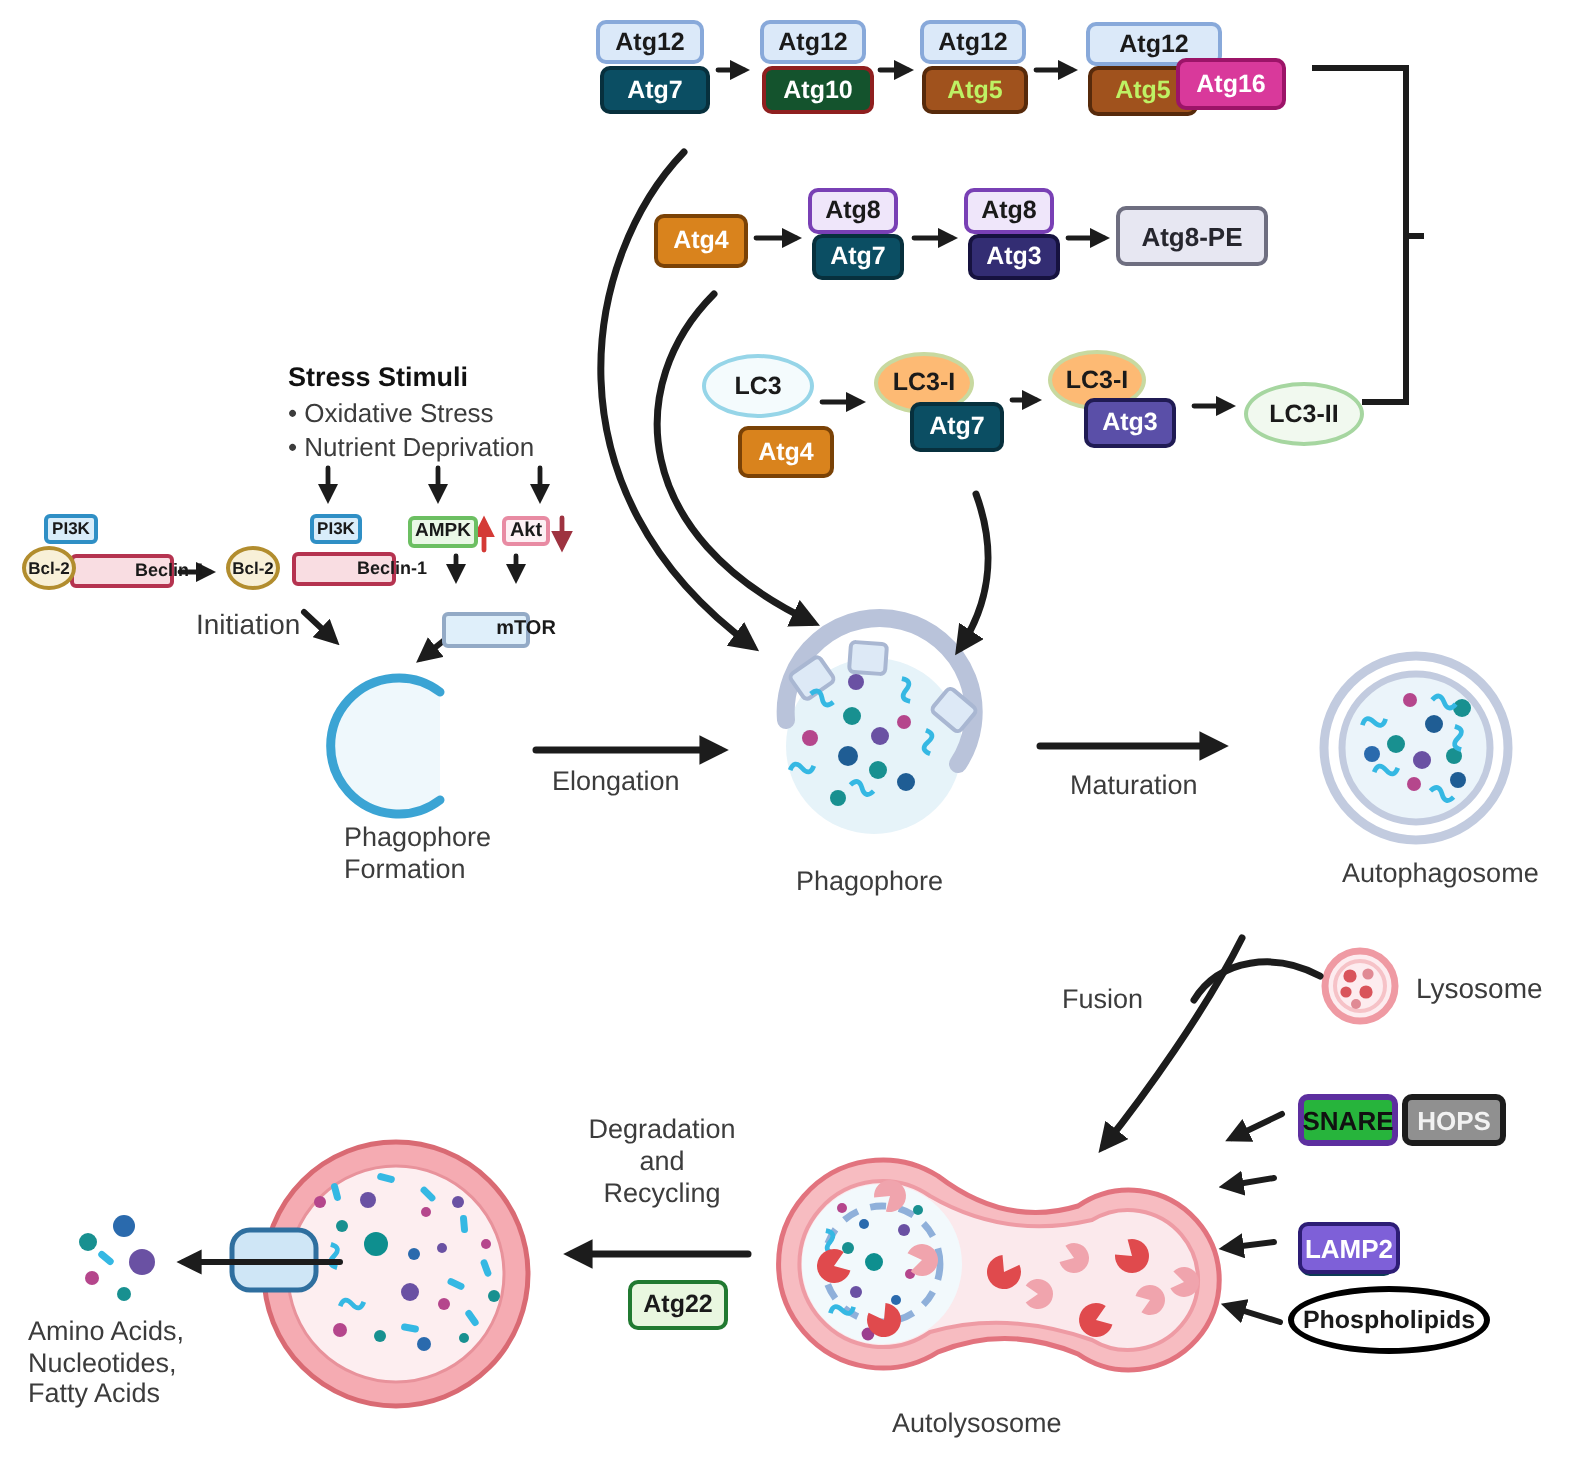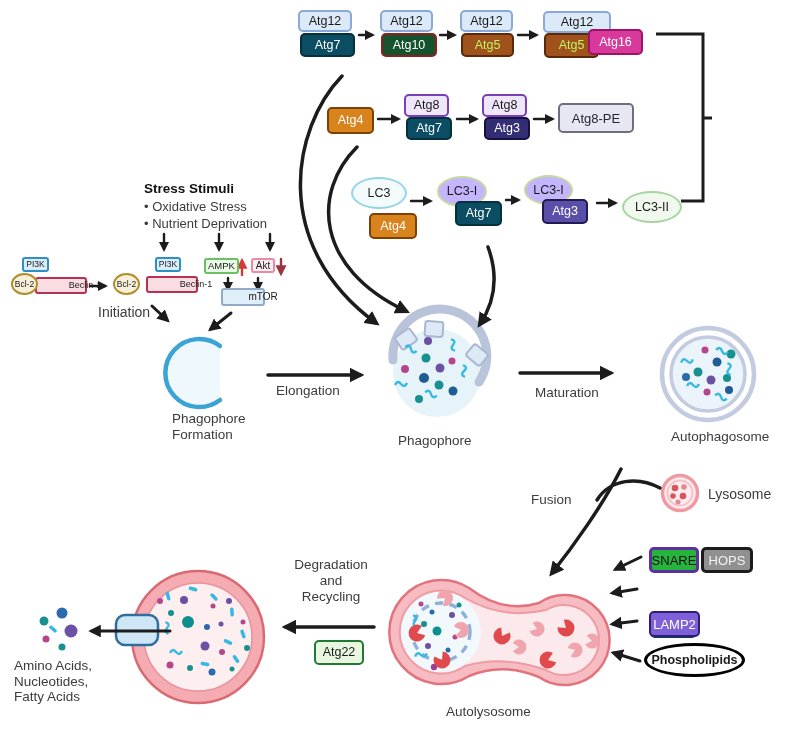--- a/index.html
+++ b/index.html
@@ -1,38 +1,38 @@
 <!DOCTYPE html>
 <html><head>
 <meta charset="utf-8">
 <style>
   html,body{margin:0;padding:0;background:#fff;}
   .stage{position:relative;width:794px;height:742px;background:#ffffff;
          font-family:"Liberation Sans",sans-serif;overflow:hidden;}
   .stage svg{position:absolute;left:0;top:0;}
   .node{position:absolute;display:flex;align-items:center;justify-content:center;
         box-sizing:border-box;border:2.5px solid #333;border-radius:5px;
-        font-size:12.5px;font-weight:normal;color:#1a1a1a;line-height:1;white-space:nowrap;}
+        font-size:12.5px;font-weight:bold;color:#1a1a1a;line-height:1;white-space:nowrap;}
   .ellipse{border-radius:50%;}
   .lbl{position:absolute;color:#3c3c3c;font-size:13.5px;line-height:16px;white-space:nowrap;}
   .lbl .ln{display:block;}
   .center{text-align:center;}
   
   .c-atg12{background:#dbe9f9;border-color:#88a9da;}
   .c-teal{background:#0b4e63;border-color:#07303d;color:#fff;}
   .c-red{background:#14532d;border-color:#8f1f1f;color:#fff;}
   .c-brown{background:#a0521d;border-color:#572a0b;color:#bef264;}
   .c-magenta{background:#d9399b;border-color:#9c1468;color:#fff;}
   .c-orange{background:#d9831d;border-color:#7a4206;color:#fff;}
   .c-lav{background:#efe6fa;border-color:#7940b5;}
   .c-navy{background:#332d73;border-color:#16123f;color:#fff;}
   .c-gray{background:#e7e7f2;border-color:#6e6e80;color:#26262e;}
   .c-purple{background:#5a4fa8;border-color:#201b54;color:#fff;}
   .c-ell-cyan{background:#f4fbfd;border-color:#96d5e8;}
-  .c-ell-grn{background:#c4b5fd;border-color:#c8d9a0;}
+  .c-ell-grn{background:#fdba74;border-color:#c8d9a0;}
   .c-ell-green2{background:#f1f9ef;border-color:#a6d6a0;}
   .c-pi3k{background:#d9edfa;border-color:#2f8fc5;border-width:2px;font-size:8.5px;}
   .c-bcl2{background:#f8f0d8;border-color:#b28d2e;border-width:2px;font-size:8.5px;border-radius:50%;}
   .c-beclin{background:#f9dde2;border-color:#b53350;border-width:2px;font-size:9px;padding-left:48px;}
   .c-ampk{background:#eaf8e6;border-color:#6cbf62;border-width:2px;font-size:9.5px;}
   .c-akt{background:#fdf0f4;border-color:#e88ba3;border-width:2px;font-size:10px;}
   .c-mtor{background:#dfeffa;border-color:#93aac6;border-width:2px;font-size:10px;}
   .c-snare{background:#27b43c;border-color:#5d2f9f;color:#111;font-size:13px;}
   .c-hops{background:#909090;border-color:#1c1c1c;color:#f2f2f2;font-size:13px;}
   .c-rab7{background:#1b80ab;border-color:#0c3b55;color:#e5e5e5;font-size:11px;margin-top:34px;}
@@ -265,21 +265,21 @@
 <div class="node c-beclin" style="left:35px;top:277px;width:48px;height:17px;border-radius:3px;">Beclin-1</div>
 <div class="node c-bcl2" style="left:11px;top:273px;width:27px;height:22px;">Bcl-2</div>
 <div class="node c-pi3k" style="left:22px;top:257px;width:27px;height:15px;border-radius:3px;">PI3K</div>
 <div class="node c-beclin" style="left:146px;top:276px;width:52px;height:17px;border-radius:3px;">Beclin-1</div>
 <div class="node c-bcl2" style="left:113px;top:273px;width:27px;height:22px;">Bcl-2</div>
 <div class="node c-pi3k" style="left:155px;top:257px;width:26px;height:15px;border-radius:3px;">PI3K</div>
 <div class="lbl" style="left:98px;top:304px;font-size:14px;">Initiation</div>
 
 <div class="node c-ampk" style="left:204px;top:258px;width:35px;height:16px;border-radius:3px;">AMPK</div>
 <div class="node c-akt" style="left:251px;top:258px;width:24px;height:15px;border-radius:3px;">Akt</div>
-<div class="node c-mtor" style="left:221px;top:288px;width:22px;height:18px;border-radius:3px;padding-left:40px;">mTOR</div>
+<div class="node c-mtor" style="left:221px;top:306px;width:22px;height:18px;border-radius:3px;padding-left:40px;">mTOR</div>
 
 <div class="lbl" style="left:172px;top:411px;">
   <span class="ln">Phagophore</span>
   <span class="ln">Formation</span>
 </div>
 <div class="lbl" style="left:276px;top:383px;">Elongation</div>
 <div class="lbl" style="left:398px;top:433px;">Phagophore</div>
 <div class="lbl" style="left:535px;top:385px;">Maturation</div>
 <div class="lbl" style="left:671px;top:429px;">Autophagosome</div>
 <div class="lbl" style="left:531px;top:492px;">Fusion</div>

